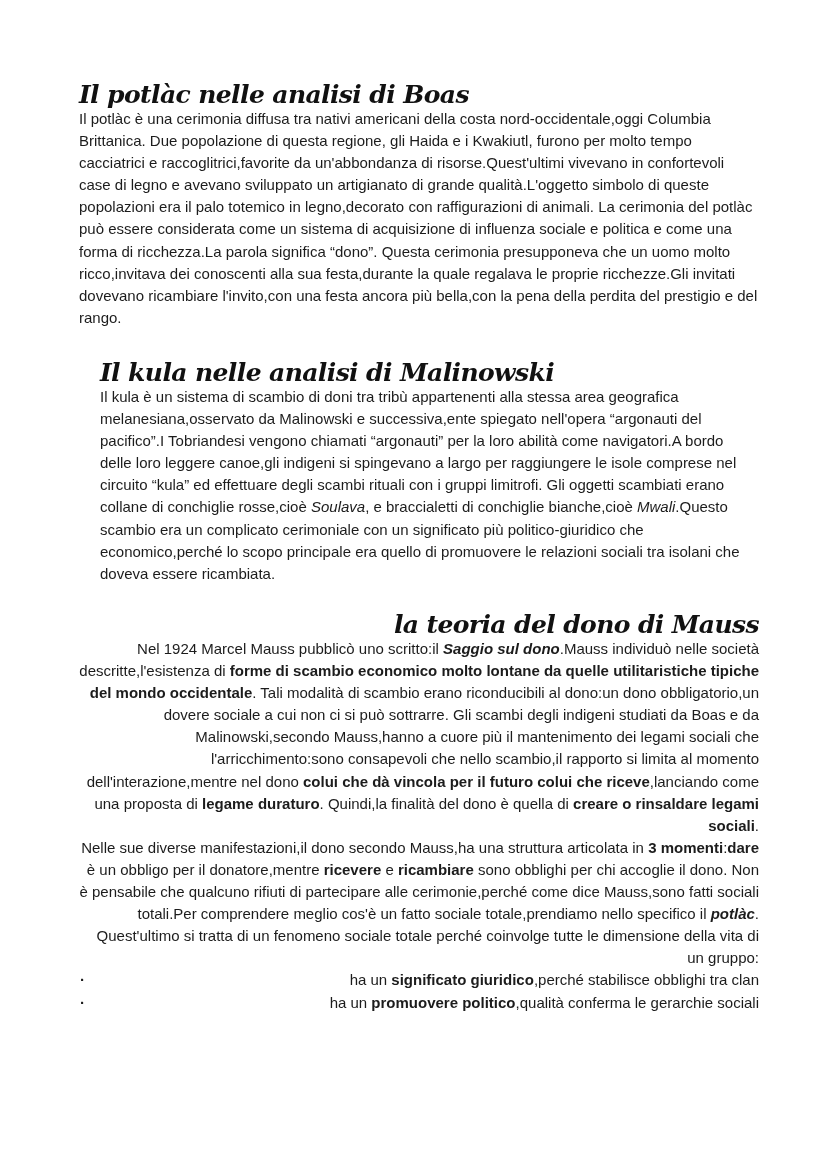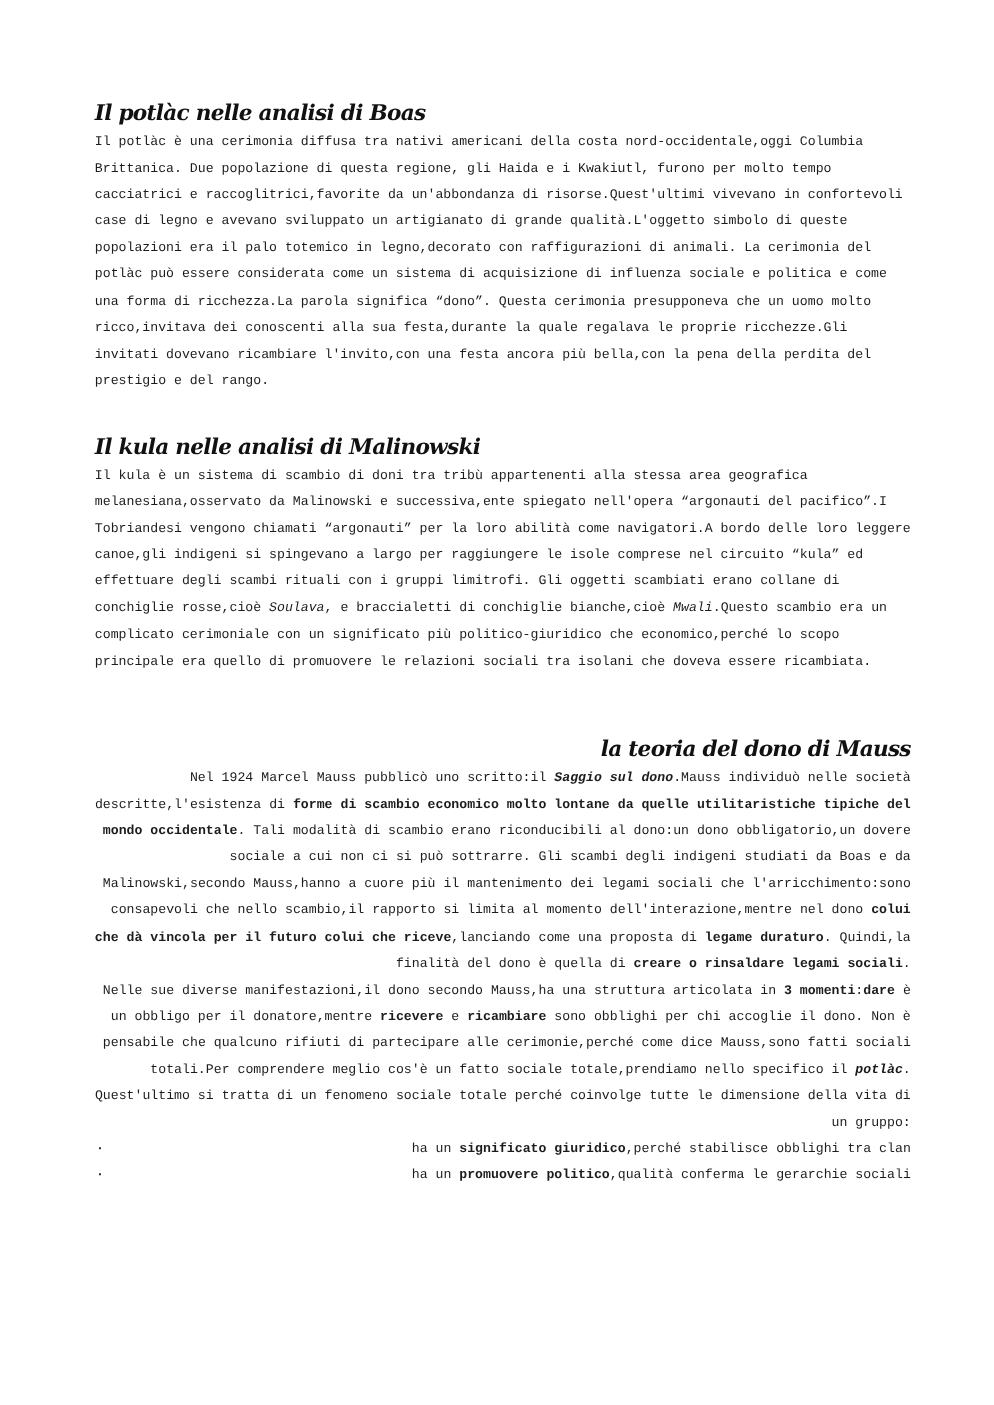--- a/index.html
+++ b/index.html
@@ -2,29 +2,29 @@
 <html><head>
 <meta charset="utf-8">
 <style>
   html, body { margin: 0; padding: 0; background: #ffffff; }
   body { width: 828px; height: 1171px; position: relative; overflow: hidden; color: #1a1a1a; }
   .page { position: absolute; left: 79px; top: 80px; width: 680px; }
   .section { margin: 0; }
   h2 {
     font-family: "DejaVu Serif", serif;
     font-style: italic; font-weight: bold;
-    font-size: 18px; line-height: 30px; letter-spacing: -0.6px;
+    font-size: 25px; line-height: 30px; letter-spacing: -0.6px;
     margin: 0 0 -2px 0; color: #111;
   }
   p, li {
-    font-family: Liberation Mono, monospace;
-    font-size: 11px; line-height: 22.1px; margin: 0; color: #1c1c1c;
+    font-family: Liberation Sans, sans-serif;
+    font-size: 15px; line-height: 22.1px; margin: 0; color: #1c1c1c;
   }
   .s1 { position: absolute; top: 0; }
-  .s2 { position: absolute; top: 278px; }
+  .s2 { position: absolute; top: 278px; margin-left: 21px; }
   .s3 { position: absolute; top: 530px; text-align: right; }
   b { font-weight: bold; }
   ul { list-style: none; padding: 0; margin: 0; }
   ul li { position: relative; padding-left: 15px; }
   ul li::before { content: "\00B7"; position: absolute; left: 1px; top: 0; font-weight: bold; }
   .bolditalic { font-weight: bold; font-style: italic; }
 </style>
 </head>
 <body>
 

